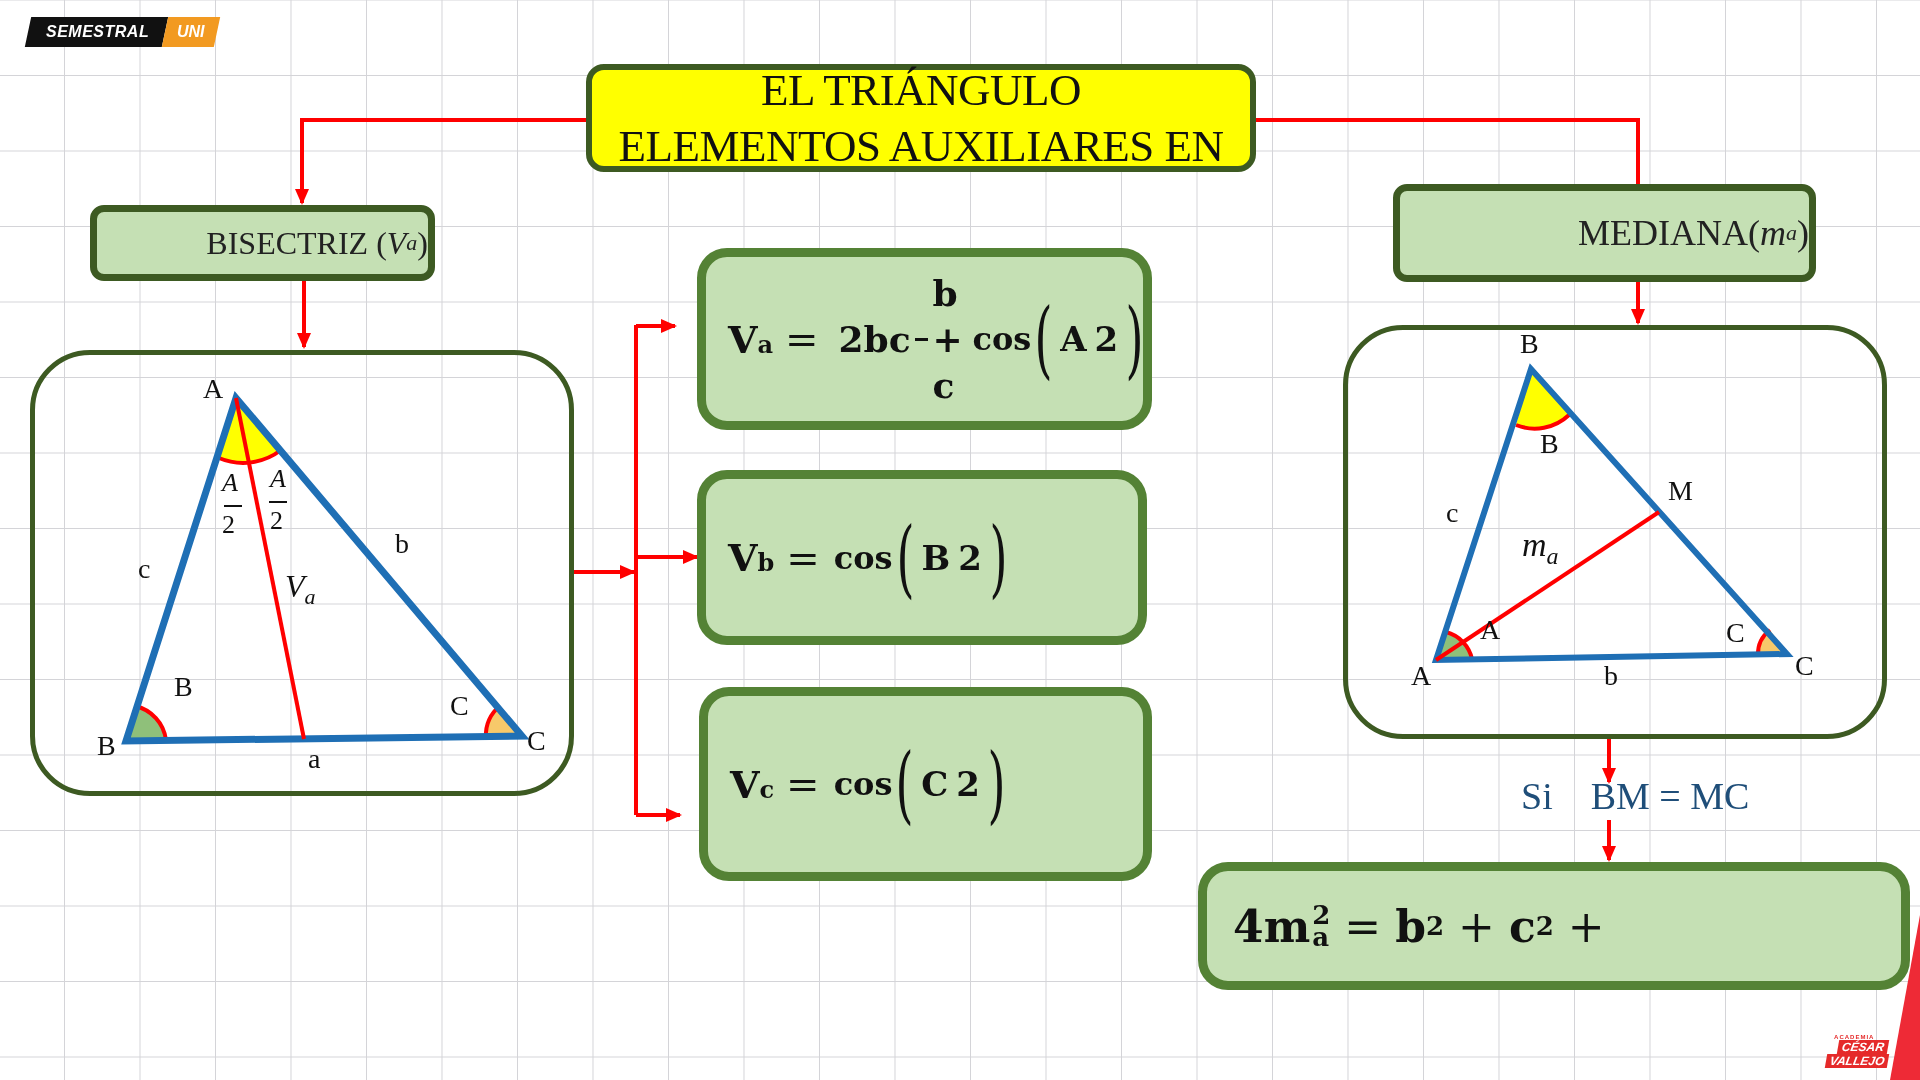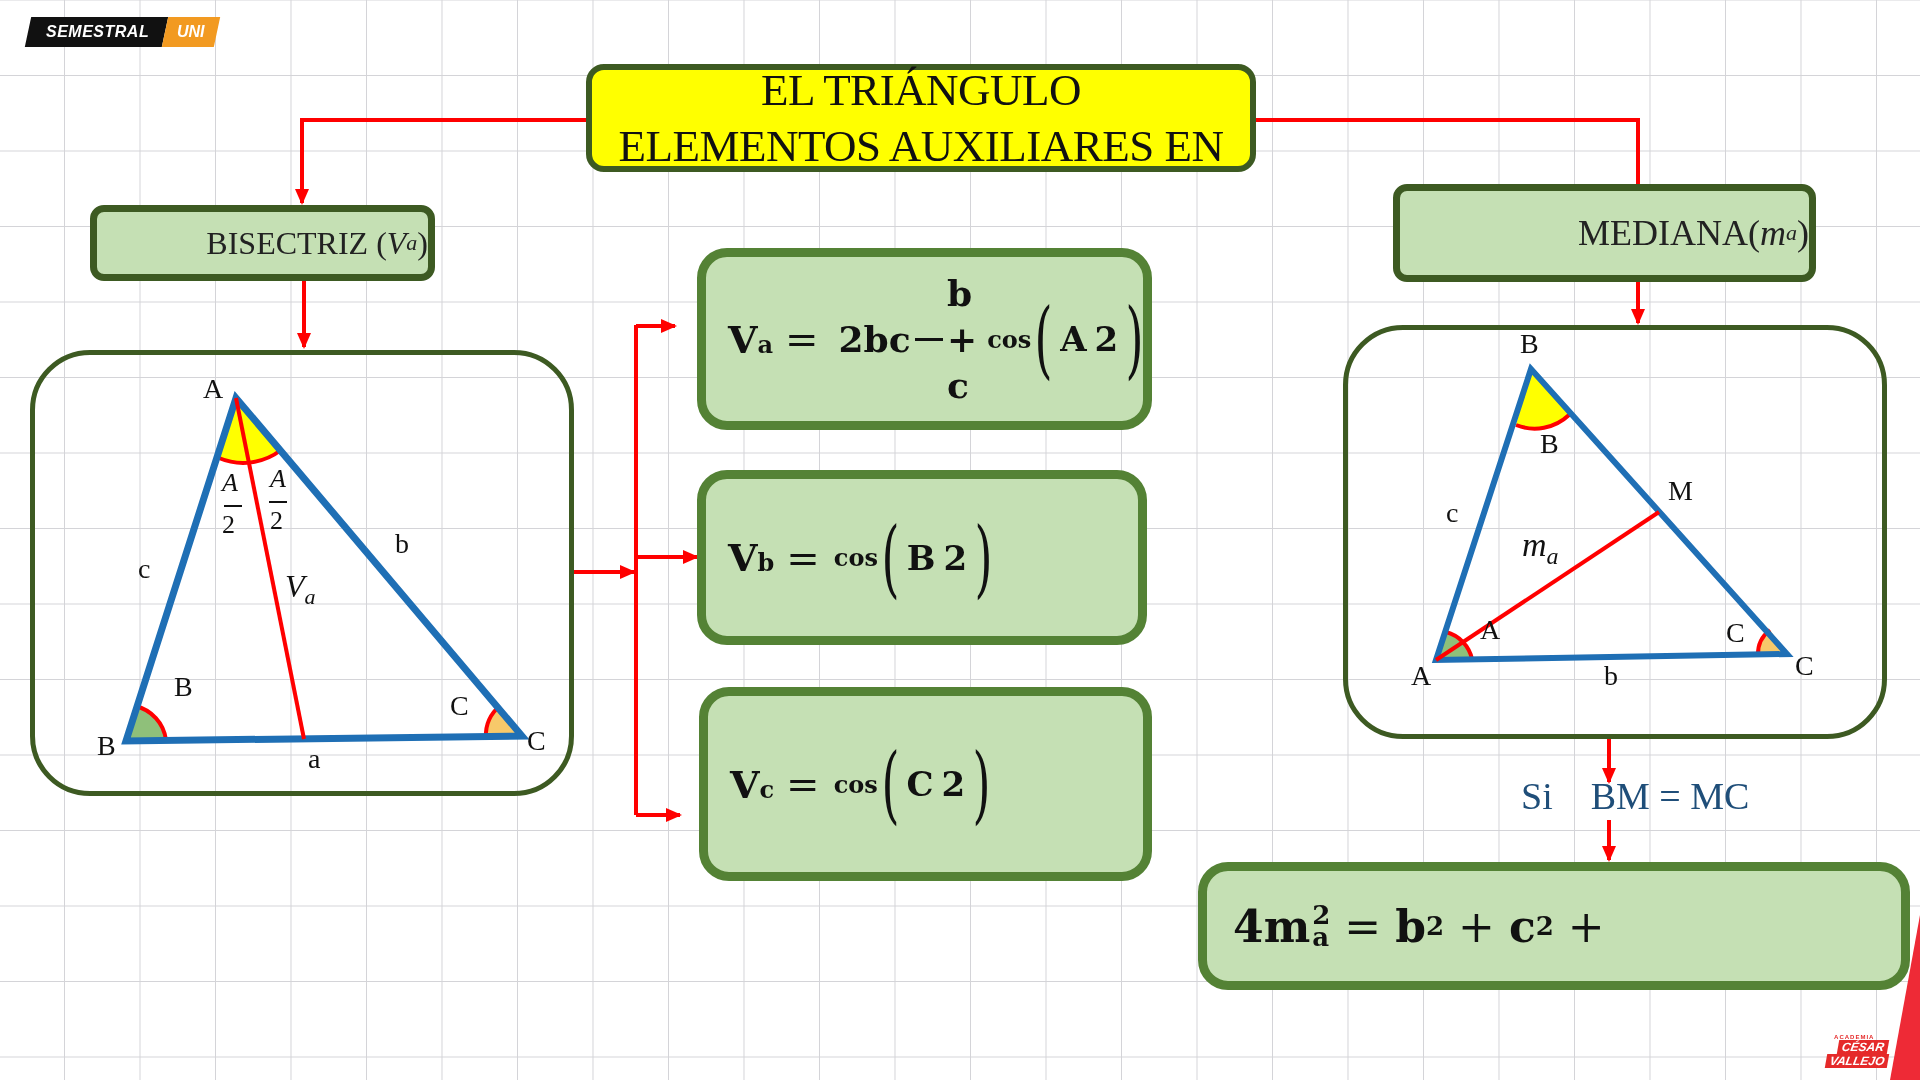--- a/index.html
+++ b/index.html
@@ -67,21 +67,21 @@
   .fbox-m { left: 1198px; top: 862px; width: 712px; height: 128px; padding-left: 26px; }
 
   .formula { display: flex; align-items: center; font-size: 38px; }
   .formula .lhs { display: inline-flex; align-items: baseline; }
   .formula .lhs sub { font-size: 24px; vertical-align: -8px; }
   .formula .eq { margin: 0 12px; font-weight: normal; font-size: 40px; }
   .frac { display: inline-flex; flex-direction: row; align-items: center; margin: 0 4px; }
   .frac .num { font-size: 36px; line-height: 44px; padding: 0 4px; }
   .frac .bar { height: 3px; background: #111; width: 100%; }
   .frac .den { font-size: 36px; line-height: 46px; padding: 0 4px; }
-  .cosw { font-size: 24px; margin: 0 4px 0 2px; }
+  .cosw { font-size: 32px; margin: 0 4px 0 2px; }
   .paren { font-size: 84px; font-weight: normal; line-height: 84px; transform: scaleX(0.55); display: inline-block; margin: 0 -8px; }
   .small-frac .num, .small-frac .den { font-size: 34px; line-height: 40px; }
 
   .formula-m { font-size: 44px; display: flex; align-items: center; }
   .formula-m sup { font-size: 26px; vertical-align: 18px; }
   .formula-m .subsup { display: inline-flex; flex-direction: column; line-height: 22px; font-size: 26px; margin-left: 2px; }
   .formula-m .op { margin: 0 14px; font-weight: normal; }
 
   
   .cond {

